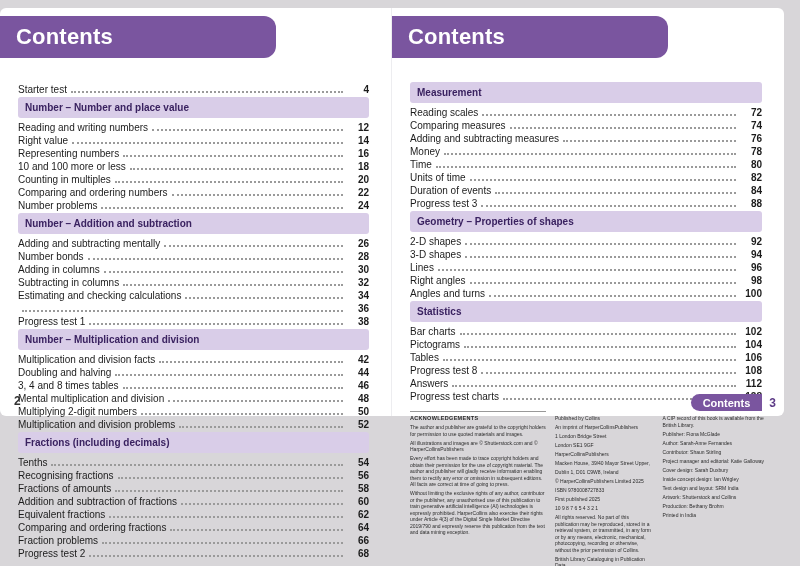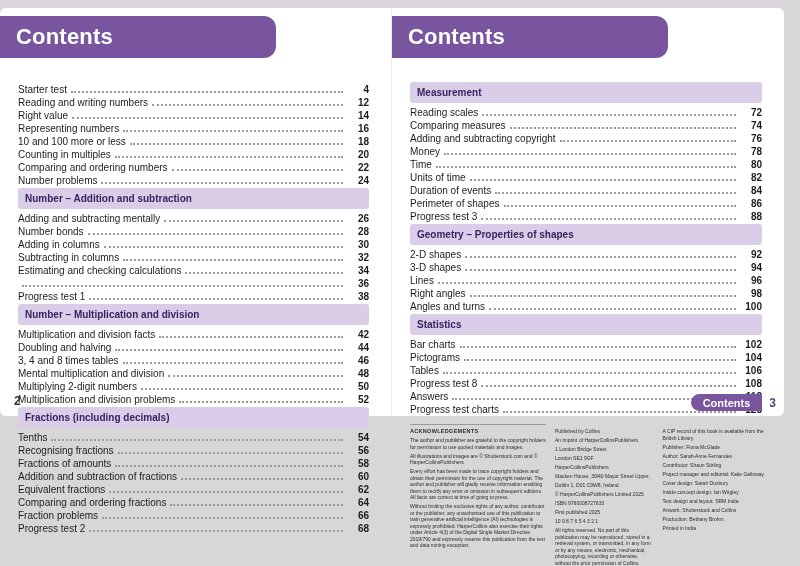--- a/index.html
+++ b/index.html
@@ -76,20 +76,21 @@
   <div class="page left">
     <div class="banner">
       <span class="banner-title">Contents</span>
     </div>
     <div class="toc">
         <div class="toc-row">
           <span class="lbl">Starter test</span>
           <span class="dots"></span>
           <span class="pg">4</span>
         </div>
+        <div class="section-band">Number – Number and place value</div>
         <div class="toc-row">
           <span class="lbl">Reading and writing numbers</span>
           <span class="dots"></span>
           <span class="pg">12</span>
         </div>
         <div class="toc-row">
           <span class="lbl">Right value</span>
           <span class="dots"></span>
           <span class="pg">14</span>
         </div>
@@ -239,21 +240,21 @@
           <span class="lbl">Reading scales</span>
           <span class="dots"></span>
           <span class="pg">72</span>
         </div>
         <div class="toc-row">
           <span class="lbl">Comparing measures</span>
           <span class="dots"></span>
           <span class="pg">74</span>
         </div>
         <div class="toc-row">
-          <span class="lbl">Adding and subtracting copyright</span>
+          <span class="lbl">Adding and subtracting measures</span>
           <span class="dots"></span>
           <span class="pg">76</span>
         </div>
         <div class="toc-row">
           <span class="lbl">Money</span>
           <span class="dots"></span>
           <span class="pg">78</span>
         </div>
         <div class="toc-row">
           <span class="lbl">Time</span>
@@ -262,25 +263,20 @@
         </div>
         <div class="toc-row">
           <span class="lbl">Units of time</span>
           <span class="dots"></span>
           <span class="pg">82</span>
         </div>
         <div class="toc-row">
           <span class="lbl">Duration of events</span>
           <span class="dots"></span>
           <span class="pg">84</span>
-        </div>
-        <div class="toc-row">
-          <span class="lbl">Perimeter of shapes</span>
-          <span class="dots"></span>
-          <span class="pg">86</span>
         </div>
         <div class="toc-row bold">
           <span class="lbl">Progress test 3</span>
           <span class="dots"></span>
           <span class="pg">88</span>
         </div>
         <div class="section-band">Geometry – Properties of shapes</div>
         <div class="toc-row">
           <span class="lbl">2-D shapes</span>
           <span class="dots"></span>

